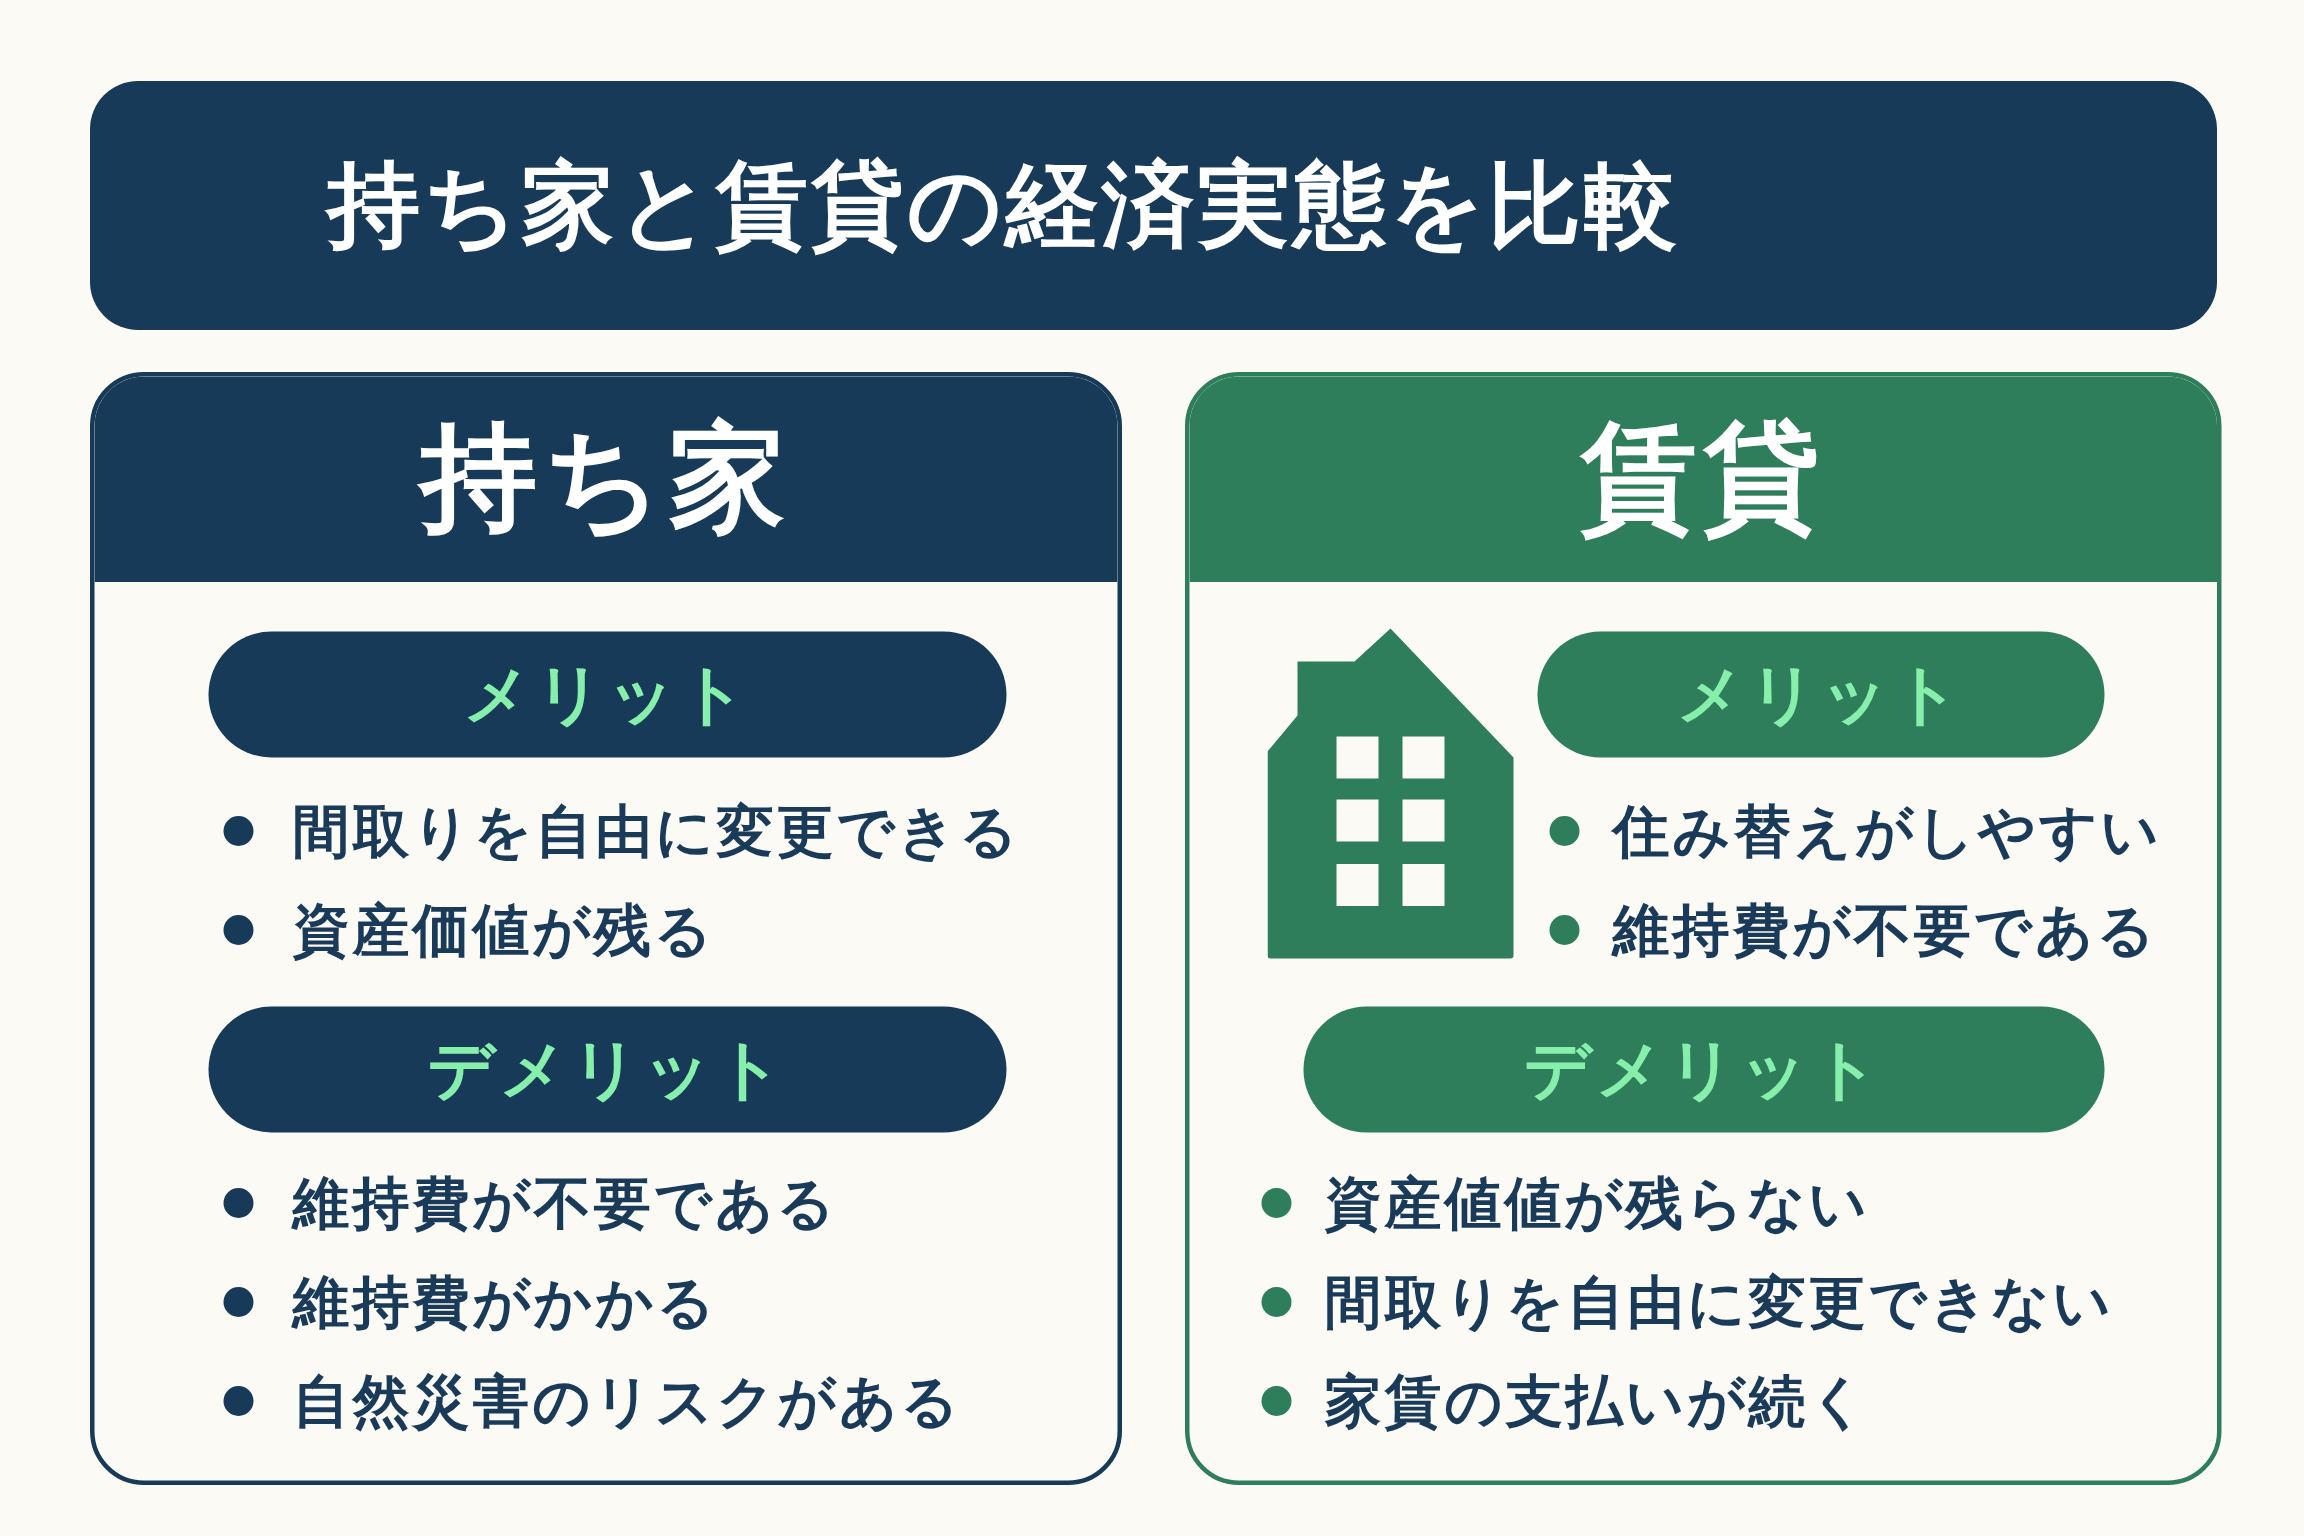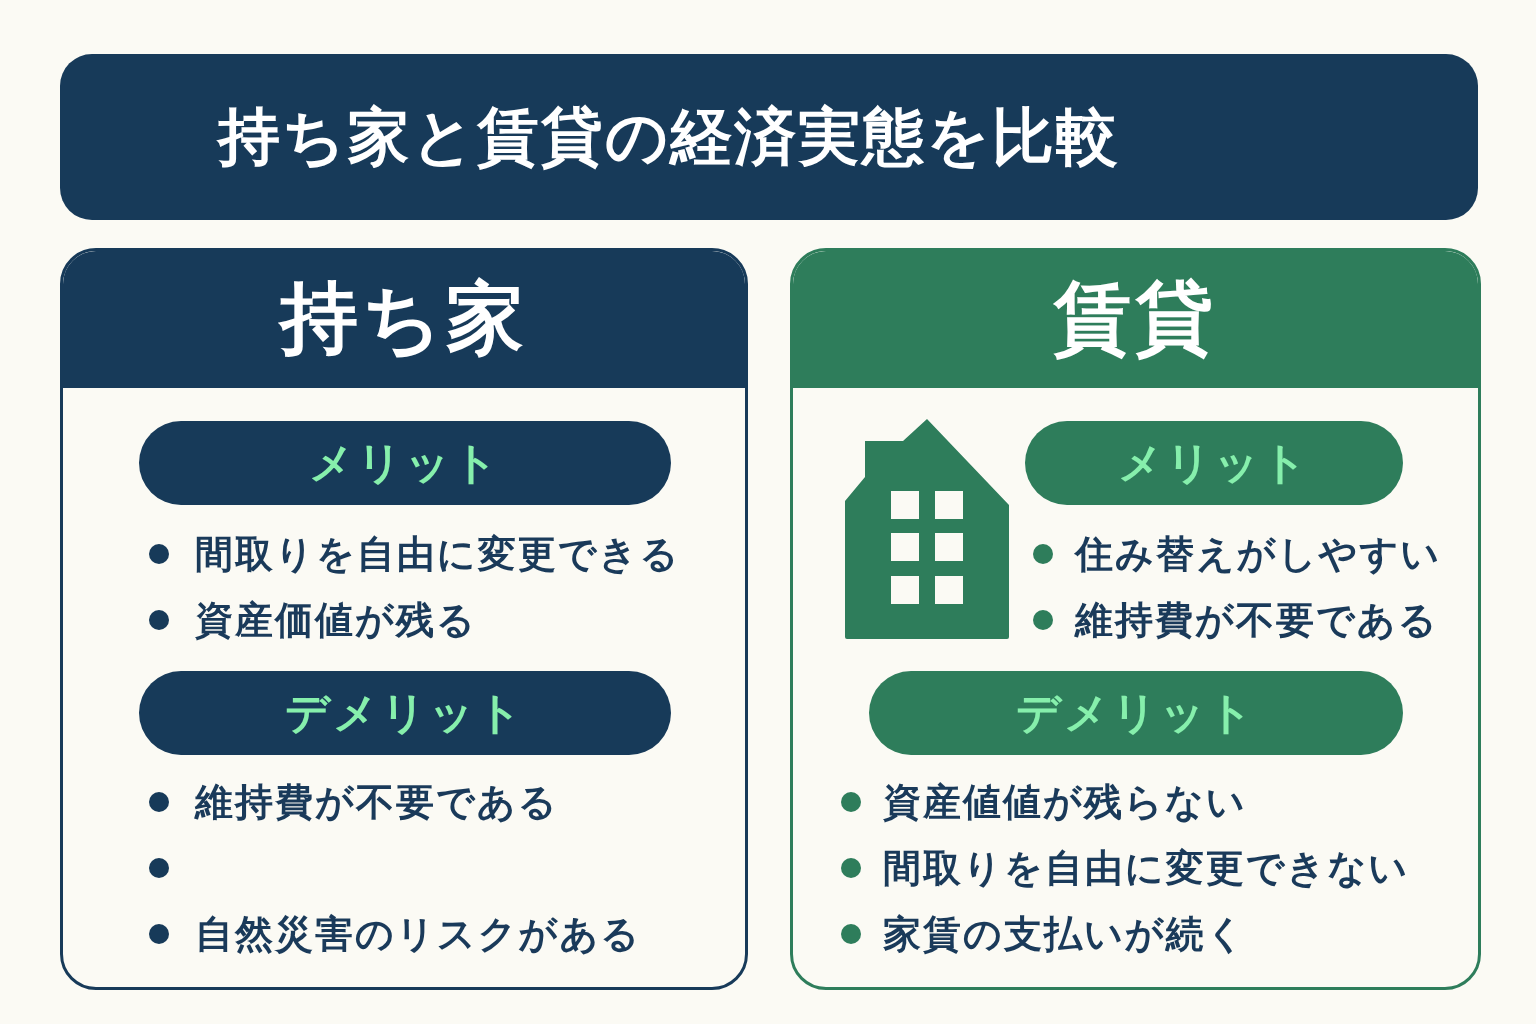--- a/index.html
+++ b/index.html
@@ -146,20 +146,21 @@
   <div class="pill" style="left:76px; top:420px; width:532px;">
     <span>デメリット</span>
   </div>
   <ul class="list" style="left:86px; top:518px;">
     <li>
       <span class="bullet"></span>
       <span>維持費が不要である</span>
     </li>
     <li>
       <span class="bullet"></span>
+      <span>維持費がかかる</span>
     </li>
     <li>
       <span class="bullet"></span>
       <span>自然災害のリスクがある</span>
     </li>
   </ul>
 </div>
 
 <div class="panel rent">
   <div class="panel-header">

